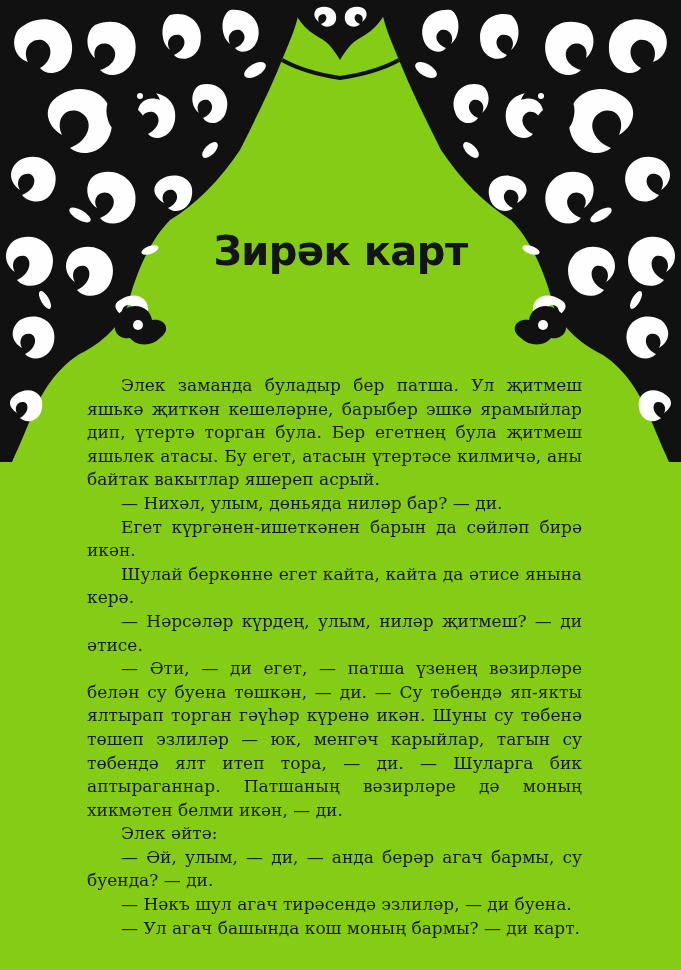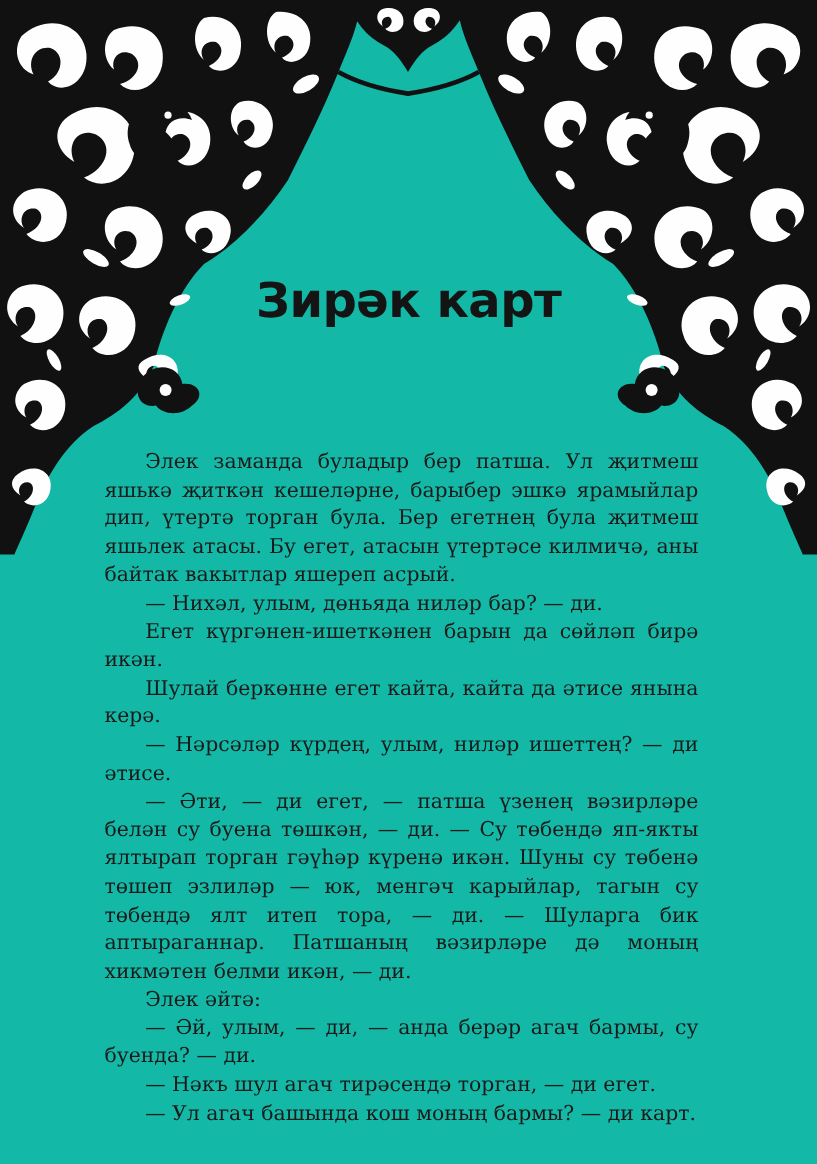--- a/index.html
+++ b/index.html
@@ -1,17 +1,17 @@
 <!DOCTYPE html>
 <html><head>
 <meta charset="utf-8">
 <style>
   html, body { margin:0; padding:0; }
   body { width:681px; height:970px; background:#fdfdfd; position:relative; overflow:hidden; }
-  .page { position:absolute; left:0; top:0; width:681px; height:970px; background:#14b8a6; }
+  .page { position:absolute; left:0; top:0; width:681px; height:970px; background:#84cc16; }
   .ornament { position:absolute; left:0; top:0; width:681px; height:470px; }
   .title {
     position:absolute; left:0; width:681px; top:228px; text-align:center;
     font-family:"DejaVu Sans", sans-serif; font-weight:bold; font-size:40px;
     color:#141414; letter-spacing:-0.5px;
   }
   .text {
     position:absolute; left:87px; top:374px; width:495px;
     font-family:"DejaVu Serif", serif; font-size:17px; line-height:23.6px; color:#1a1a1a;
   }
@@ -75,20 +75,20 @@
     <path fill="none" stroke="#111" stroke-width="4" d="M282,60 C300,70 320,75 340,78 C360,75 381,70 399,60"></path>
   </svg>
 
   <div class="title">Зирәк карт</div>
 
   <div class="text">
     <p class="ind">Элек заманда буладыр бер патша. Ул җитмеш яшькә җиткән кешеләрне, барыбер эшкә ярамыйлар дип, үтертә торган була. Бер егетнең була җитмеш яшьлек атасы. Бу егет, атасын үтертәсе килмичә, аны байтак вакытлар яшереп асрый.</p>
     <p class="dash">— Нихәл, улым, дөньяда ниләр бар? — ди.</p>
     <p class="ind">Егет күргәнен-ишеткәнен барын да сөйләп бирә икән.</p>
     <p class="ind">Шулай беркөнне егет кайта, кайта да әтисе янына керә.</p>
-    <p class="dash">— Нәрсәләр күрдең, улым, ниләр ишеттең? — ди әтисе.</p>
+    <p class="dash">— Нәрсәләр күрдең, улым, ниләр җитмеш? — ди әтисе.</p>
     <p class="dash">— Әти, — ди егет, — патша үзенең вәзирләре белән су буена төшкән, — ди. — Су төбендә яп-якты ялтырап торган гәүһәр күренә икән. Шуны су төбенә төшеп эзлиләр — юк, менгәч карыйлар, тагын су төбендә ялт итеп тора, — ди. — Шуларга бик аптыраганнар. Патшаның вәзирләре дә моның хикмәтен белми икән, — ди.</p>
     <p class="ind">Элек әйтә:</p>
     <p class="dash">— Әй, улым, — ди, — анда берәр агач бармы, су буенда? — ди.</p>
-    <p class="dash">— Нәкъ шул агач тирәсендә торган, — ди егет.</p>
+    <p class="dash">— Нәкъ шул агач тирәсендә эзлиләр, — ди буена.</p>
     <p class="dash">— Ул агач башында кош моның бармы? — ди карт.</p>
   </div>
 </div>
 
 </body></html>

